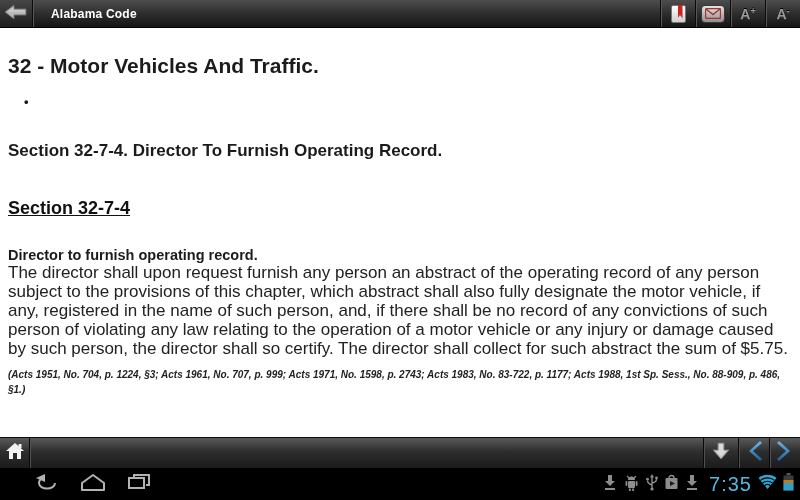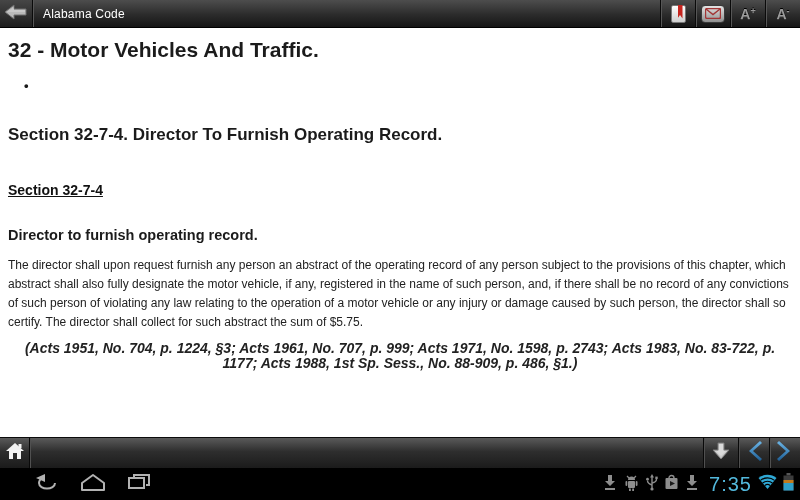--- a/index.html
+++ b/index.html
@@ -12,22 +12,22 @@
     height:28px; flex:0 0 28px; display:flex; align-items:stretch;
     background:linear-gradient(#4d4d4d, #2b2b2b 55%, #161616);
     border-bottom:1px solid #000;
   }
   .back-btn {
     width:32px; display:flex; align-items:center; justify-content:center;
     background:linear-gradient(#464646,#1d1d1d);
   }
   .tb-divider { width:1px; background:#0a0a0a; box-shadow:1px 0 0 #565656; }
   .app-title {
-    color:#fff; font-size:12px; font-weight:normal; letter-spacing:.2px;
-    display:flex; align-items:center; padding-left:10px;
+    color:#fff; font-size:12px; font-weight:bold; letter-spacing:.2px;
+    display:flex; align-items:center; padding-left:18px;
   }
   .tb-spacer { flex:1; }
   .tb-btn {
     width:34px; display:flex; align-items:center; justify-content:center;
   }
   .tb-text-btn {
     color:#9a9a9a; font-weight:bold; font-size:14px;
     text-shadow:0 -1px 0 #000, 0 1px 0 #3a3a3a;
     display:flex; align-items:flex-start; line-height:28px;
   }
@@ -42,31 +42,31 @@
   .env-btn {
     width:24px; height:18px; border-radius:4px; border:1px solid #3a3a3a;
     background:linear-gradient(#e3e3e3,#8f8f8f);
     display:flex; align-items:center; justify-content:center;
   }
 
   
   .content {
     flex:1; background:#fff; color:#1b1b1b; padding:8px 8px 0 8px; overflow:hidden;
   }
-  .doc-title { font-size:21px; font-weight:bold; margin-top:2px; }
+  .doc-title { font-size:21px; font-weight:bold; margin-top:18px; }
   .chapter-line { margin:16px 0 0 16px; font-size:13px; font-weight:bold; display:flex; }
   .chapter-line .bullet { margin-right:7px; }
   .section-heading { font-size:17px; font-weight:bold; margin-top:32px; }
   .section-link {
-    display:inline-block; margin-top:37px; font-size:14px; font-weight:bold;
+    display:inline-block; margin-top:37px; font-size:18px; font-weight:bold;
     color:#111; text-decoration:underline; cursor:pointer;
   }
   .subtitle { font-size:14.5px; font-weight:bold; margin-top:28px; }
-  .body-text { font-size:12px; line-height:19px; margin-top:13px; color:#222; }
-  .citation { font-size:14px; line-height:15px; margin-top:9px; font-weight:bold; font-style:italic; color:#222;text-align:center; }
+  .body-text { font-size:17px; line-height:19px; color:#222; }
+  .citation { font-size:10px; line-height:15px; margin-top:9px; font-weight:bold; font-style:italic; color:#222; }
 
   
   .toolbar {
     height:31px; flex:0 0 31px; display:flex; align-items:stretch;
     background:linear-gradient(#5a5a5a, #2e2e2e 45%, #1b1b1b);
     border-top:1px solid #0c0c0c;
   }
   .tool-cell { width:30px; display:flex; align-items:center; justify-content:center; }
   .tool-divider { width:1px; background:#090909; box-shadow:1px 0 0 #505050; }
   .tool-spacer { flex:1; }

